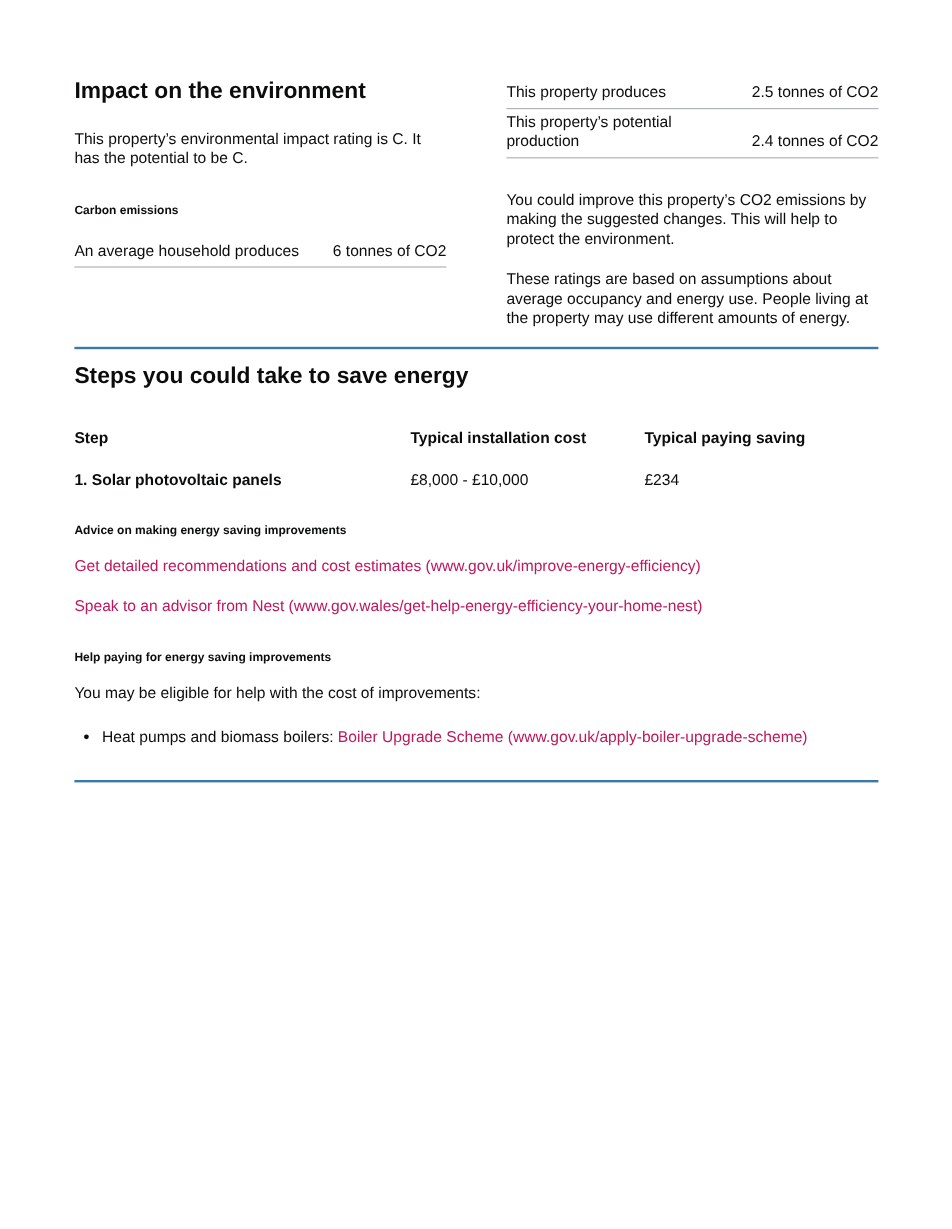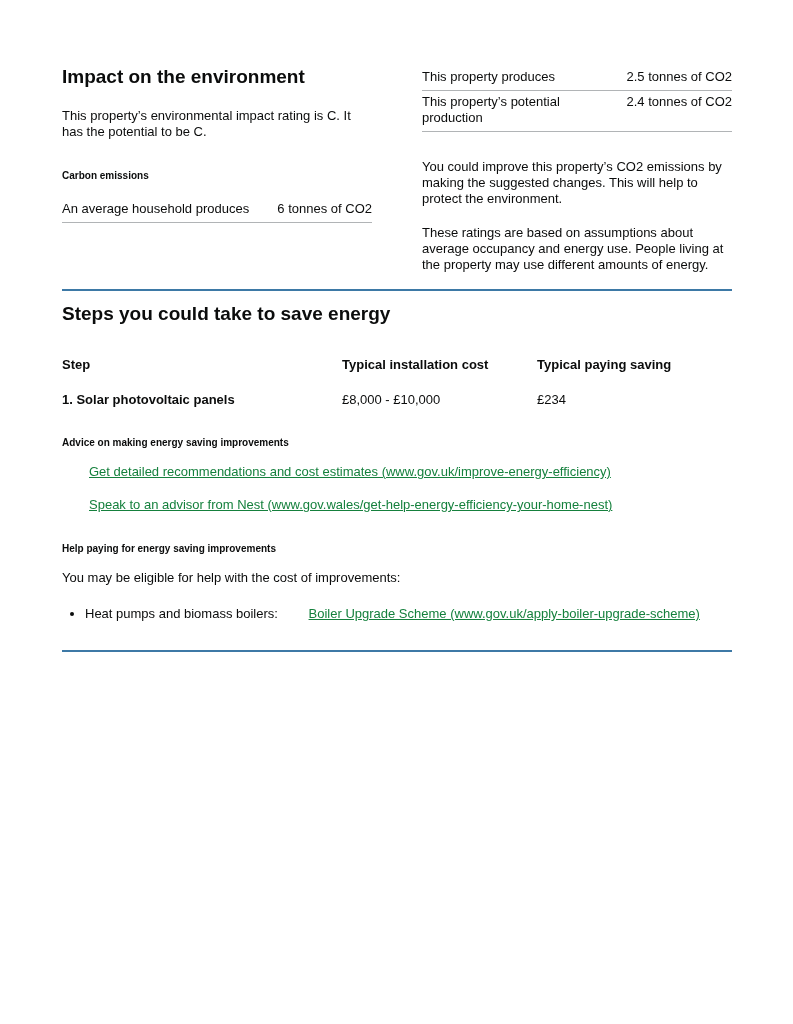--- a/index.html
+++ b/index.html
@@ -44,21 +44,21 @@
     column-gap: 50px;
     align-items: start;
   }
   .col-left p:last-of-type { margin-bottom: 0; }
   .carbon-heading { margin: 27px 0 13px 0; }
   
   .kv-table { width: 100%; }
   .kv-row {
     display: flex;
     justify-content: space-between;
-    align-items: flex-start;
+    align-items: flex-end;
     border-bottom: 1px solid #b1b4b6;
     padding: 3px 0 5px 0;
     font-size: 13px;
     line-height: 16px;
   }
   .kv-label { width: 190px; }
   .kv-value { text-align: right; white-space: nowrap; }
   .col-right .kv-table { margin-bottom: 27px; }
   .col-right p:last-of-type { margin-bottom: 0; }
   
@@ -78,24 +78,22 @@
   .steps-grid {
     display: grid;
     grid-template-columns: 280px 195px 195px;
   }
   .steps-grid .num { text-align: left; }
   .steps-head { font-weight: bold; }
   .steps-row { margin-top: 19px; }
   .steps-row .step-name { font-weight: bold; }
   .advice-heading { margin: 26px 0 12px 0; }
   a {
-    color: #15803d;
-    text-decoration: underline;
+    color: #be185d;
     cursor: pointer;
-    margin-left: 27px;
   }
   .link-line { margin: 0 0 17px 0; }
   .help-heading { margin: 27px 0 12px 0; }
   .help-intro { margin-bottom: 20px; }
   ul.help-list {
     margin: 0;
     padding-left: 23px;
     font-size: 13px;
     line-height: 16px;
   }

